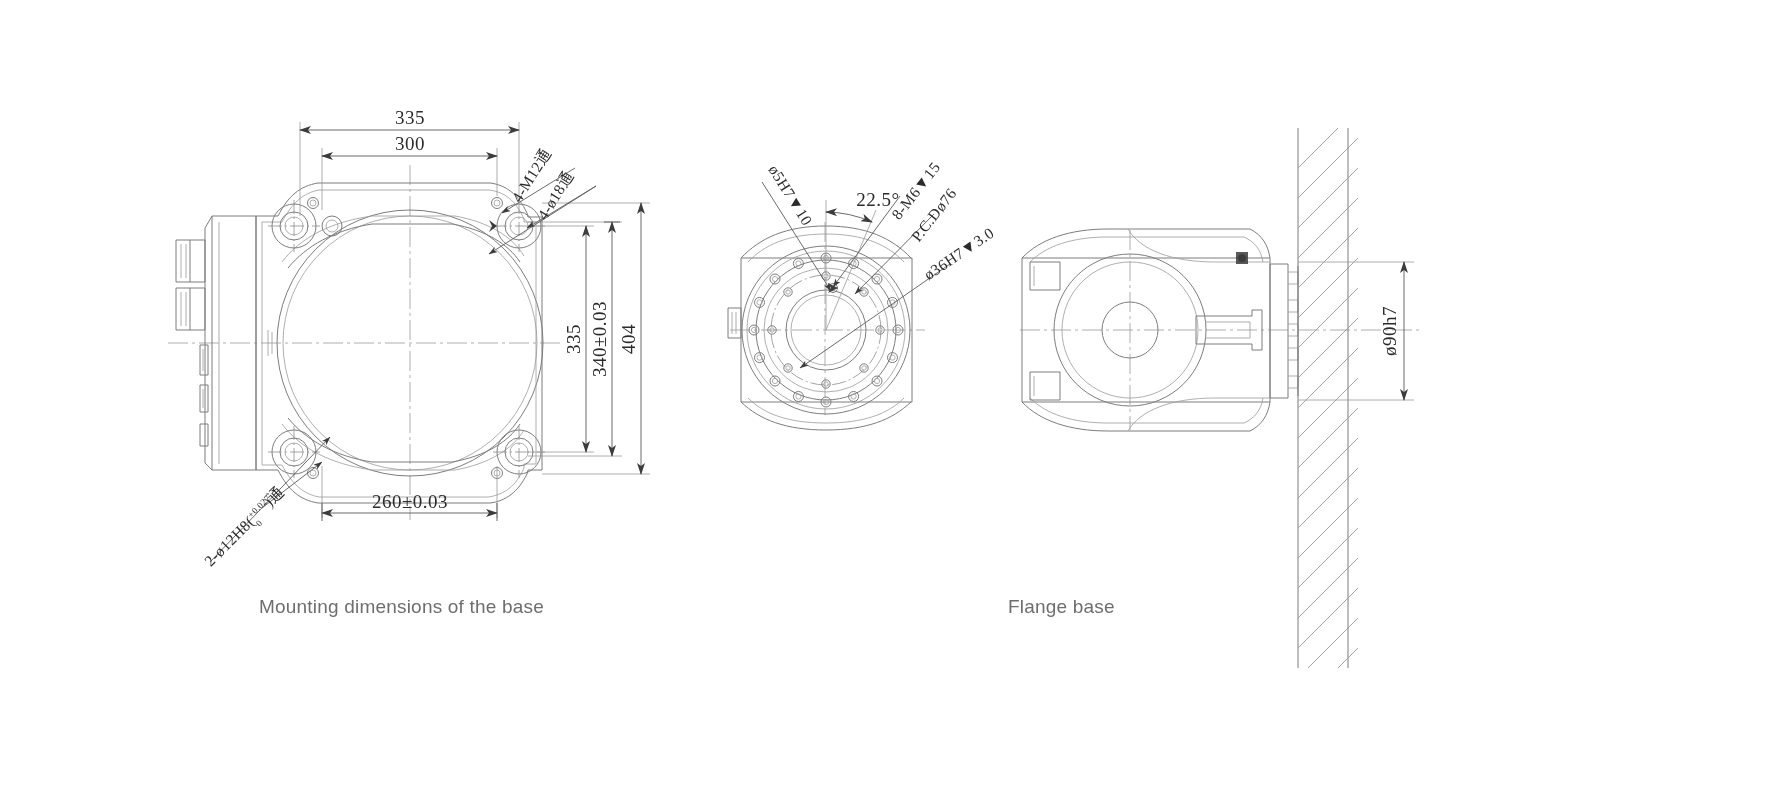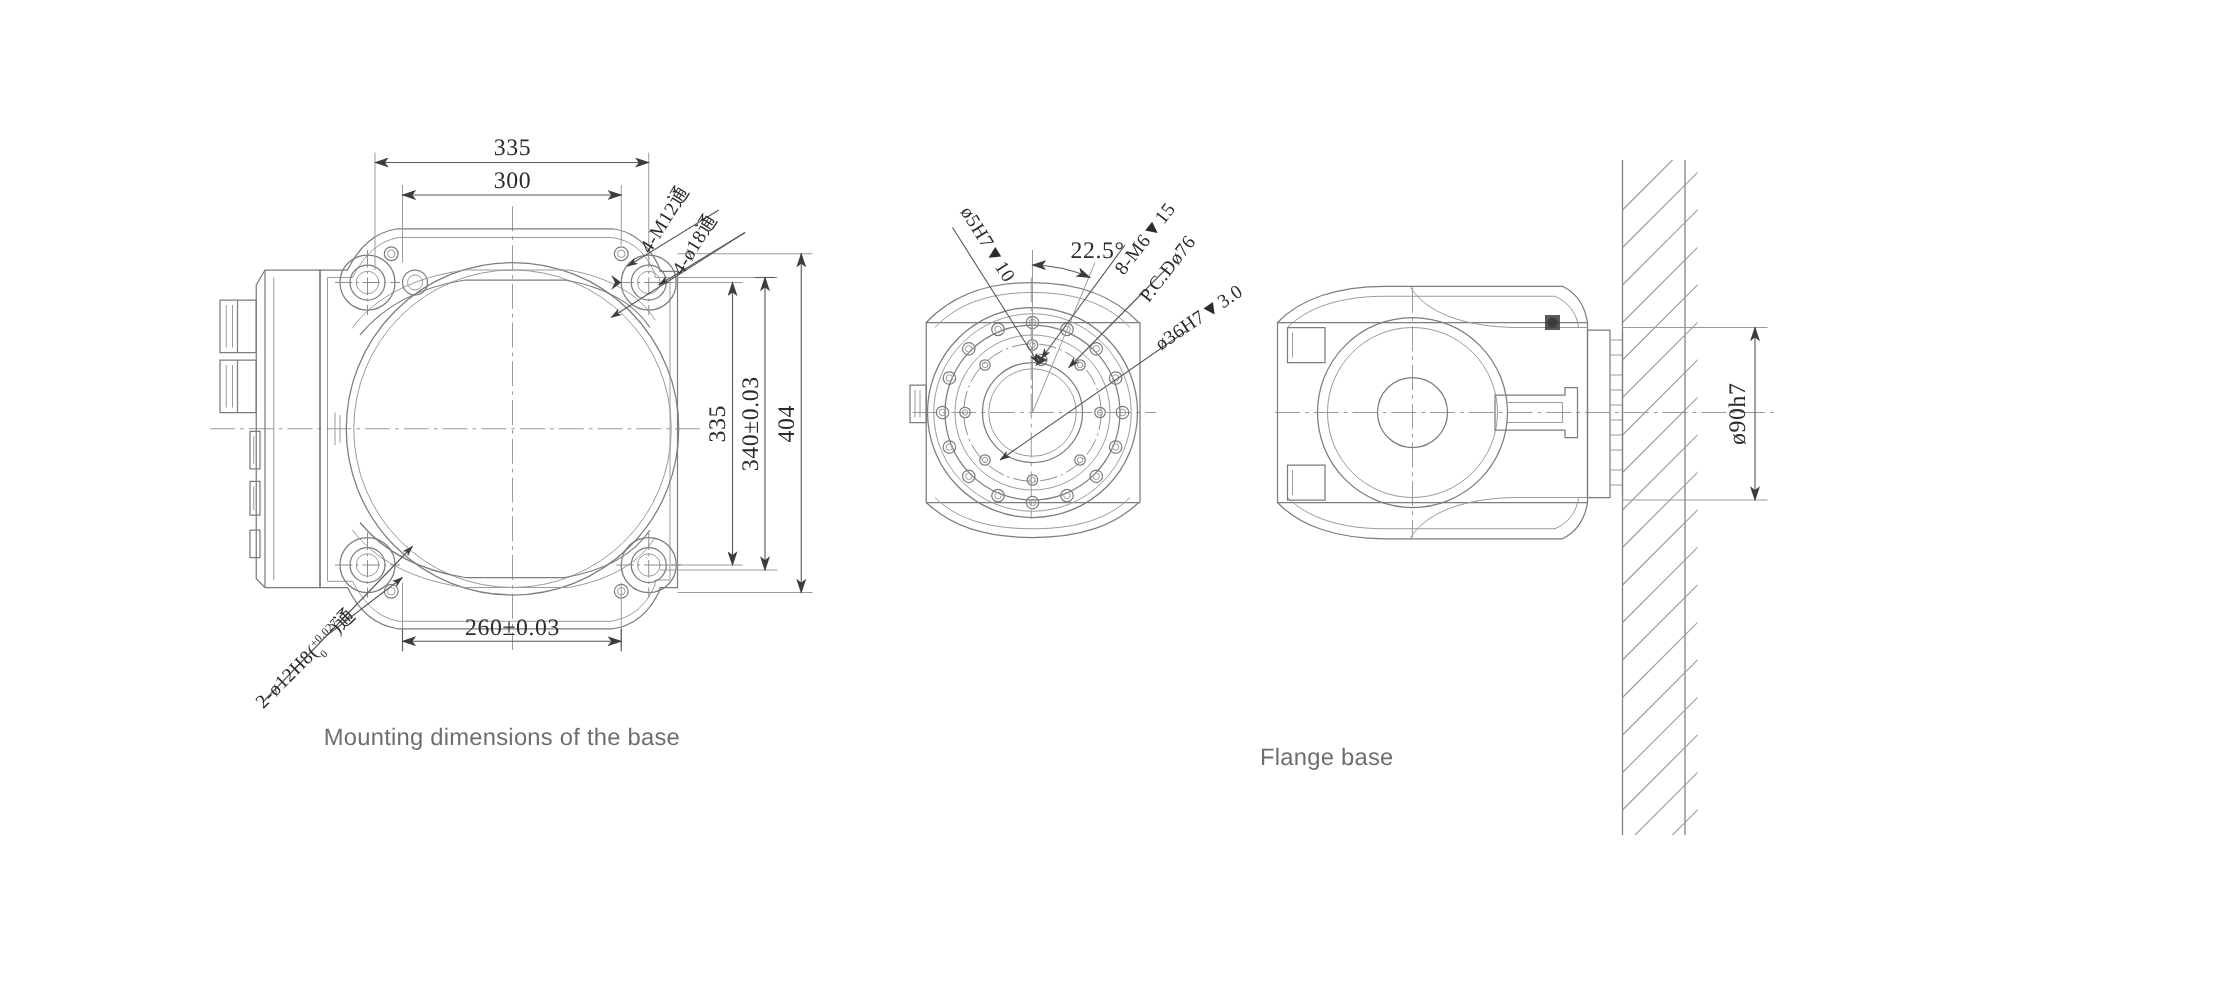--- a/index.html
+++ b/index.html
@@ -21,21 +21,21 @@
     height: 806px;
   }
   .caption {
     position: absolute;
     font-family: "Liberation Sans", sans-serif;
     font-size: 19px;
     color: #6e6e6e;
     letter-spacing: 0.2px;
     white-space: nowrap;
   }
-  #caption-base { left: 259px; top: 580px; }
+  #caption-base { left: 259px; top: 596px; }
   #caption-flange { left: 1008px; top: 596px; }
   svg { display: block; }
   text {
     font-family: "Liberation Serif", serif;
     fill: #2b2b2b;
   }
   .dimtext {
     font-size: 19px;
     letter-spacing: 0.5px;
   }

